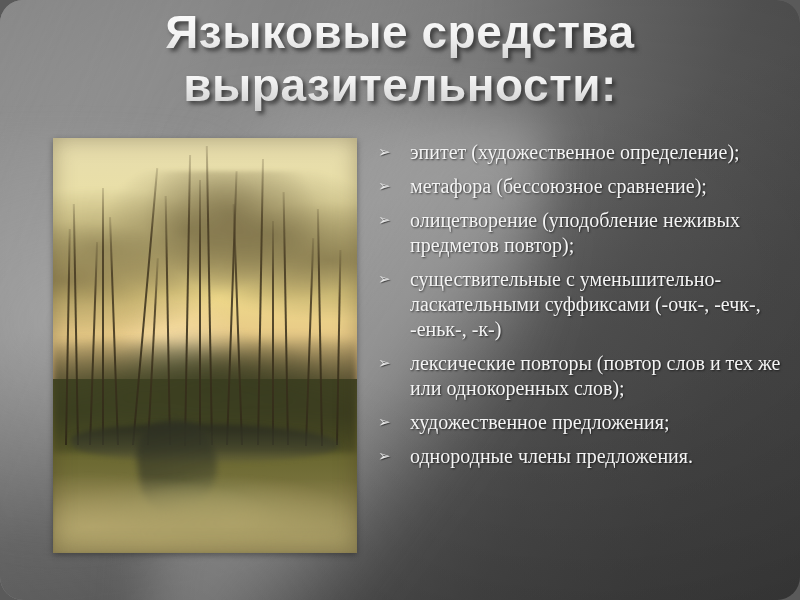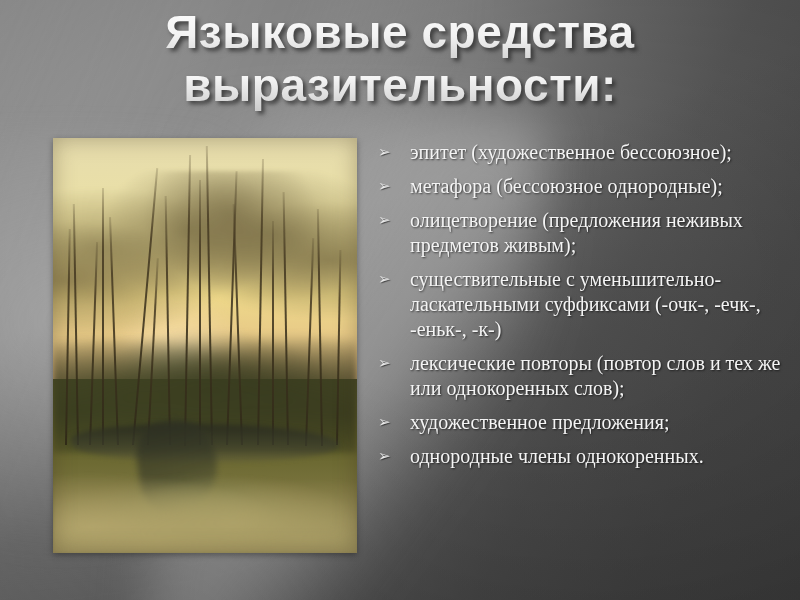--- a/index.html
+++ b/index.html
@@ -7,20 +7,21 @@
     padding: 0;
     background: #5a5a5a;
   }
   #slide {
     position: relative;
     width: 800px;
     height: 600px;
     overflow: hidden;
     font-family: "Liberation Serif", serif;
     background: #6f6f6f;
+    border-radius: 23px;
   }
 
   
   .bg-base {
     position: absolute;
     inset: 0;
     background: linear-gradient(115deg,
         #b0b0b0 0%,
         #a9a9a9 18%,
         #9b9b9b 32%,
@@ -320,47 +321,47 @@
     <div class="p-waterband"></div>
     <div class="p-waterstream"></div>
     <div class="p-tussocks"></div>
     <div class="p-edge"></div>
   </div>
 
   <div class="bullets">
 
     <div class="bullet-row">
       <span class="bullet-marker">➢</span>
-      <span class="bullet-text">эпитет (художественное бессоюзное);</span>
-    </div>
-
-    <div class="bullet-row">
-      <span class="bullet-marker">➢</span>
-      <span class="bullet-text">метафора (бессоюзное однородные);</span>
-    </div>
-
-    <div class="bullet-row">
-      <span class="bullet-marker">➢</span>
-      <span class="bullet-text">олицетворение (предложения неживых предметов живым);</span>
+      <span class="bullet-text">эпитет (художественное определение);</span>
+    </div>
+
+    <div class="bullet-row">
+      <span class="bullet-marker">➢</span>
+      <span class="bullet-text">метафора (бессоюзное сравнение);</span>
+    </div>
+
+    <div class="bullet-row">
+      <span class="bullet-marker">➢</span>
+      <span class="bullet-text">олицетворение (уподобление неживых предметов повтор);</span>
     </div>
 
     <div class="bullet-row">
       <span class="bullet-marker">➢</span>
       <span class="bullet-text">существительные с уменьшительно-ласкательными суффиксами (-очк-, -ечк-, -еньк-, -к-)</span>
     </div>
 
     <div class="bullet-row">
       <span class="bullet-marker">➢</span>
       <span class="bullet-text">лексические повторы (повтор слов и тех же или однокоренных слов);</span>
     </div>
 
     <div class="bullet-row">
       <span class="bullet-marker">➢</span>
       <span class="bullet-text">художественное предложения;</span>
     </div>
 
     <div class="bullet-row">
       <span class="bullet-marker">➢</span>
-      <span class="bullet-text">однородные члены однокоренных.</span>
+      <span class="bullet-text">однородные члены предложения.</span>
     </div>
 
   </div>
 </div>
 
 </body></html>

